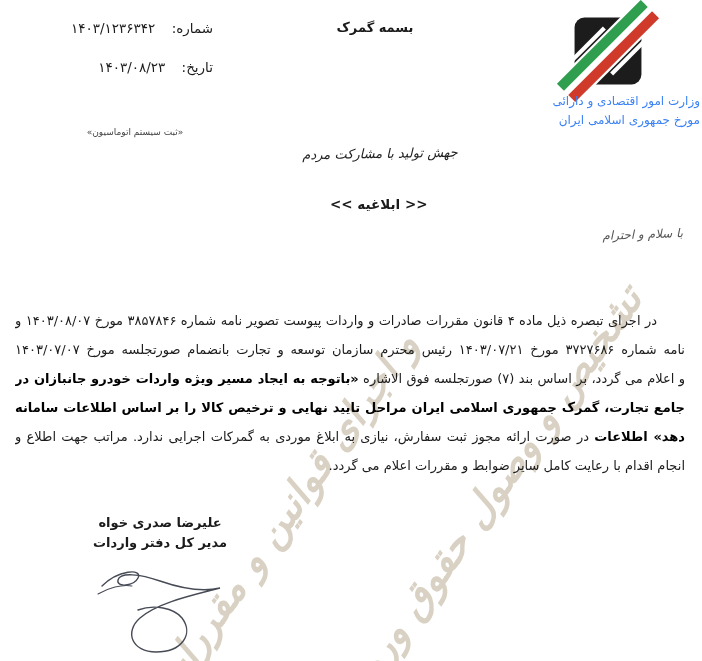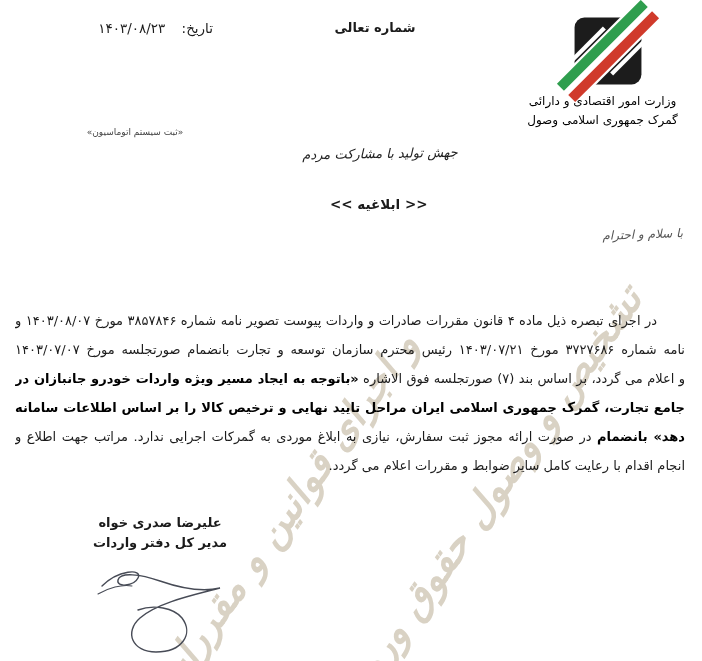--- a/index.html
+++ b/index.html
@@ -39,21 +39,21 @@
   .meta-row{height:39px;}
   .meta-row .lbl{display:inline-block;}
   .meta-row .val{display:inline-block;margin-left:4px;margin-right:12px;}
   .meta-note{left:60px;top:127px;width:150px;text-align:center;font-size:9px;color:#444;direction:rtl;}
 
   
   .basmala{left:325px;top:20px;width:100px;text-align:center;font-weight:700;font-size:13px;direction:rtl;}
 
   
   .logo{left:570px;top:13px;width:76px;height:76px;}
-  .org{left:505px;top:92px;width:195px;text-align:center;direction:rtl;font-size:12px;line-height:19px;color:#000000;}
+  .org{left:505px;top:92px;width:195px;text-align:right;direction:rtl;font-size:12px;line-height:19px;color:#3b82f6;}
 
   
   .slogan{left:290px;top:146px;width:180px;text-align:center;direction:rtl;font-size:13px;font-style:italic;color:#222;transform:rotate(-1deg);}
 
   
   .title{left:330px;top:196px;width:120px;text-align:left;direction:rtl;font-weight:700;font-size:13.5px;}
 
   
   .recipients{right:17px;top:221px;width:400px;direction:rtl;text-align:right;}
   .recip-line{font-weight:700;font-size:13.5px;line-height:26px;}
@@ -75,59 +75,63 @@
 
 <div class="page">
 
   <div class="wm wm1">و اجرای قوانین و مقررات</div>
   <div class="wm wm2">تشخیص و وصول حقوق ورودی</div>
 
   <div class="content">
 
     <div class="abs meta">
       <div class="meta-row">
+        <span class="lbl">شماره:</span>
+        <span class="val">۱۴۰۳/۱۲۳۶۳۴۲</span>
+      </div>
+      <div class="meta-row">
         <span class="lbl">تاریخ:</span>
         <span class="val">۱۴۰۳/۰۸/۲۳</span>
       </div>
     </div>
     <div class="abs meta-note">«ثبت سیستم اتوماسیون»</div>
 
-    <div class="abs basmala">شماره تعالی</div>
+    <div class="abs basmala">بسمه گمرک</div>
 
     <div class="abs logo">
       <svg width="76" height="76" viewBox="0 0 100 100" style="overflow:visible">
         <rect x="6" y="6" width="88" height="88" rx="13" fill="#1c1c1c"></rect>
         <g transform="rotate(-45 50 50)">
           <rect x="-28" y="30" width="156" height="40" fill="#ffffff"></rect>
           <rect x="-28" y="33" width="156" height="13" fill="#2f9e4e"></rect>
           <rect x="-28" y="54" width="156" height="13" fill="#d03a2b"></rect>
           <rect x="-8" y="22.5" width="76" height="5.5" fill="#ffffff"></rect>
           <rect x="32" y="72" width="76" height="5.5" fill="#ffffff"></rect>
         </g>
       </svg>
     </div>
     <div class="abs org">
       <div>وزارت امور اقتصادی و دارائی</div>
-      <div>گمرک جمهوری اسلامی وصول</div>
+      <div>مورخ جمهوری اسلامی ایران</div>
     </div>
 
     <div class="abs slogan">جهش تولید با مشارکت مردم</div>
 
     <div class="abs title">&lt;&lt; ابلاغیه &gt;&gt;</div>
 
     <div class="abs recipients">
       <div class="salutation">با سلام و احترام</div>
     </div>
 
     <div class="abs body">
       <div class="bline just indent">در اجرای تبصره ذیل ماده ۴ قانون مقررات صادرات و واردات پیوست تصویر نامه شماره ۳۸۵۷۸۴۶ مورخ ۱۴۰۳/۰۸/۰۷ و</div>
       <div class="bline just">نامه شماره ۳۷۲۷۶۸۶ مورخ ۱۴۰۳/۰۷/۲۱ رئیس محترم سازمان توسعه و تجارت بانضمام صورتجلسه مورخ ۱۴۰۳/۰۷/۰۷ ارسال،</div>
       <div class="bline just"><span>و اعلام می گردد، بر اساس بند (۷) صورتجلسه فوق الاشاره </span><span class="b">«باتوجه به ایجاد مسیر ویژه واردات خودرو جانبازان در سامانه</span></div>
       <div class="bline just b">جامع تجارت، گمرک جمهوری اسلامی ایران مراحل تایید نهایی و ترخیص کالا را بر اساس اطلاعات سامانه جامع انجام</div>
-      <div class="bline just"><span class="b">دهد» بانضمام</span><span> در صورت ارائه مجوز ثبت سفارش، نیازی به ابلاغ موردی به گمرکات اجرایی ندارد. مراتب جهت اطلاع و</span></div>
+      <div class="bline just"><span class="b">دهد» اطلاعات</span><span> در صورت ارائه مجوز ثبت سفارش، نیازی به ابلاغ موردی به گمرکات اجرایی ندارد. مراتب جهت اطلاع و</span></div>
       <div class="bline">انجام اقدام با رعایت کامل سایر ضوابط و مقررات اعلام می گردد.</div>
     </div>
 
     <div class="abs sig-text">
       <div>علیرضا صدری خواه</div>
       <div>مدیر کل دفتر واردات</div>
     </div>
     <div class="abs sig-draw">
       <svg width="150" height="95" viewBox="0 0 150 95">
         <path d="M14 22 C30 6 55 4 50 14 C46 22 28 24 30 16 C32 8 52 10 72 17 C95 25 115 28 132 24 C110 30 70 38 52 54 C36 68 44 88 68 88 C94 88 106 70 94 54 C86 44 66 40 50 46" fill="none" stroke="#474b56" stroke-width="1.4" stroke-linecap="round"></path>

